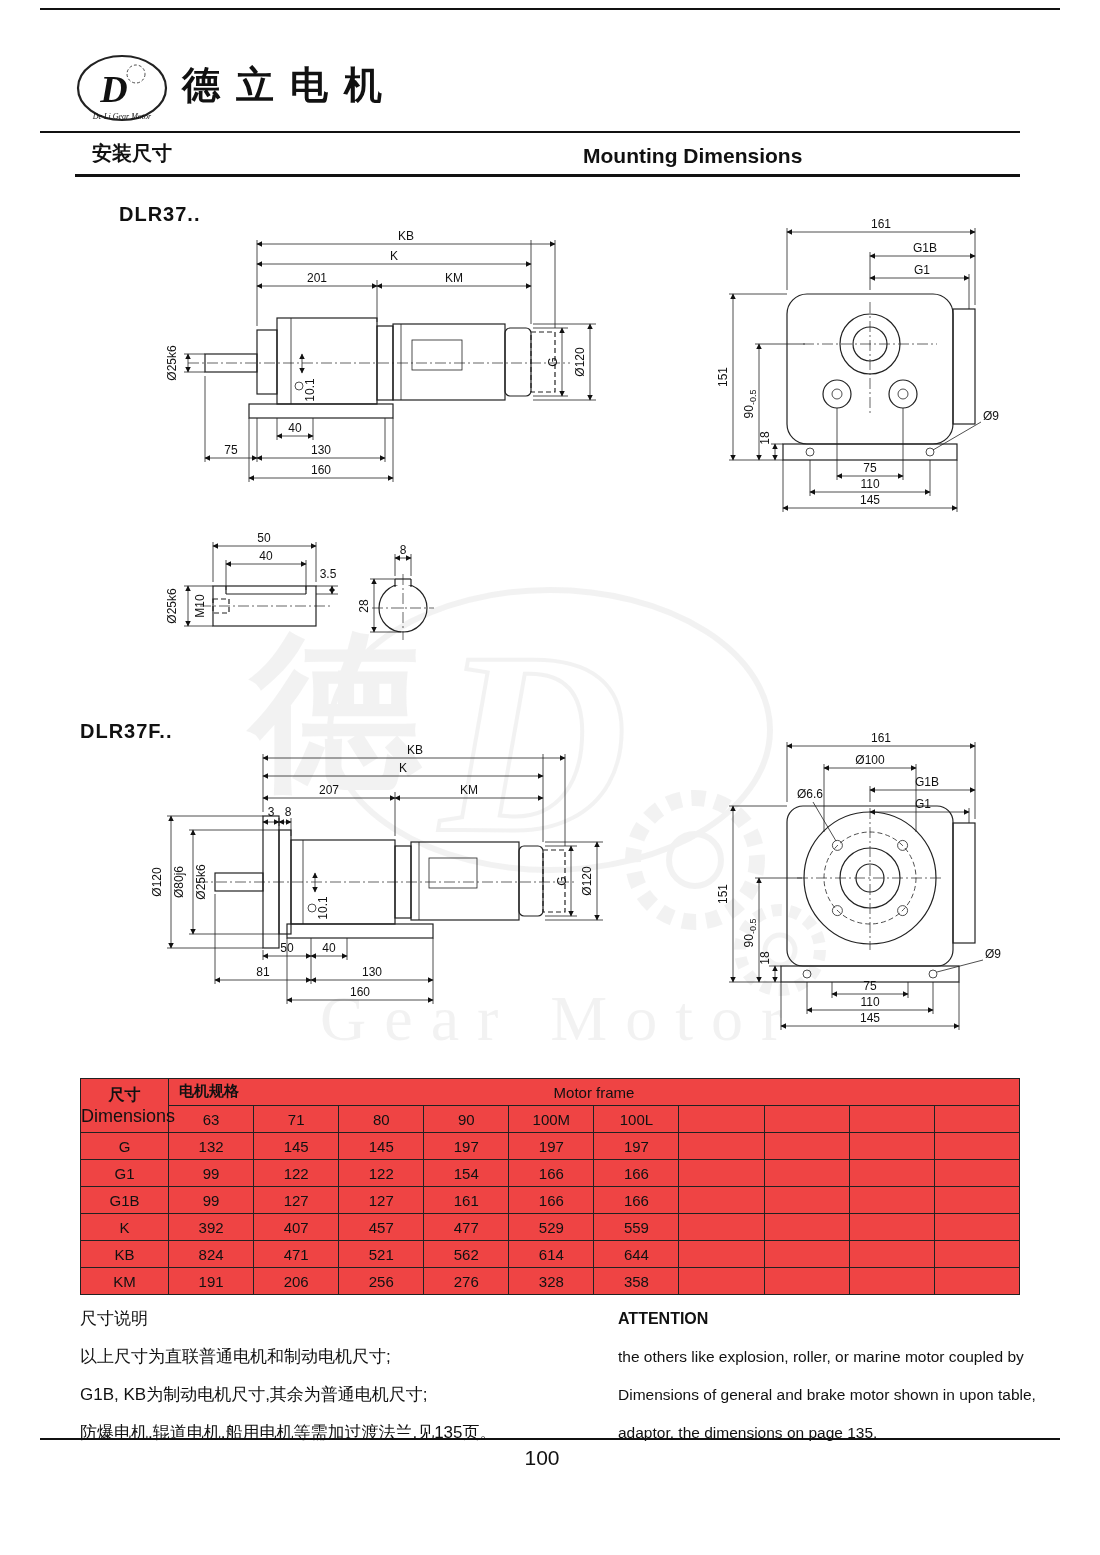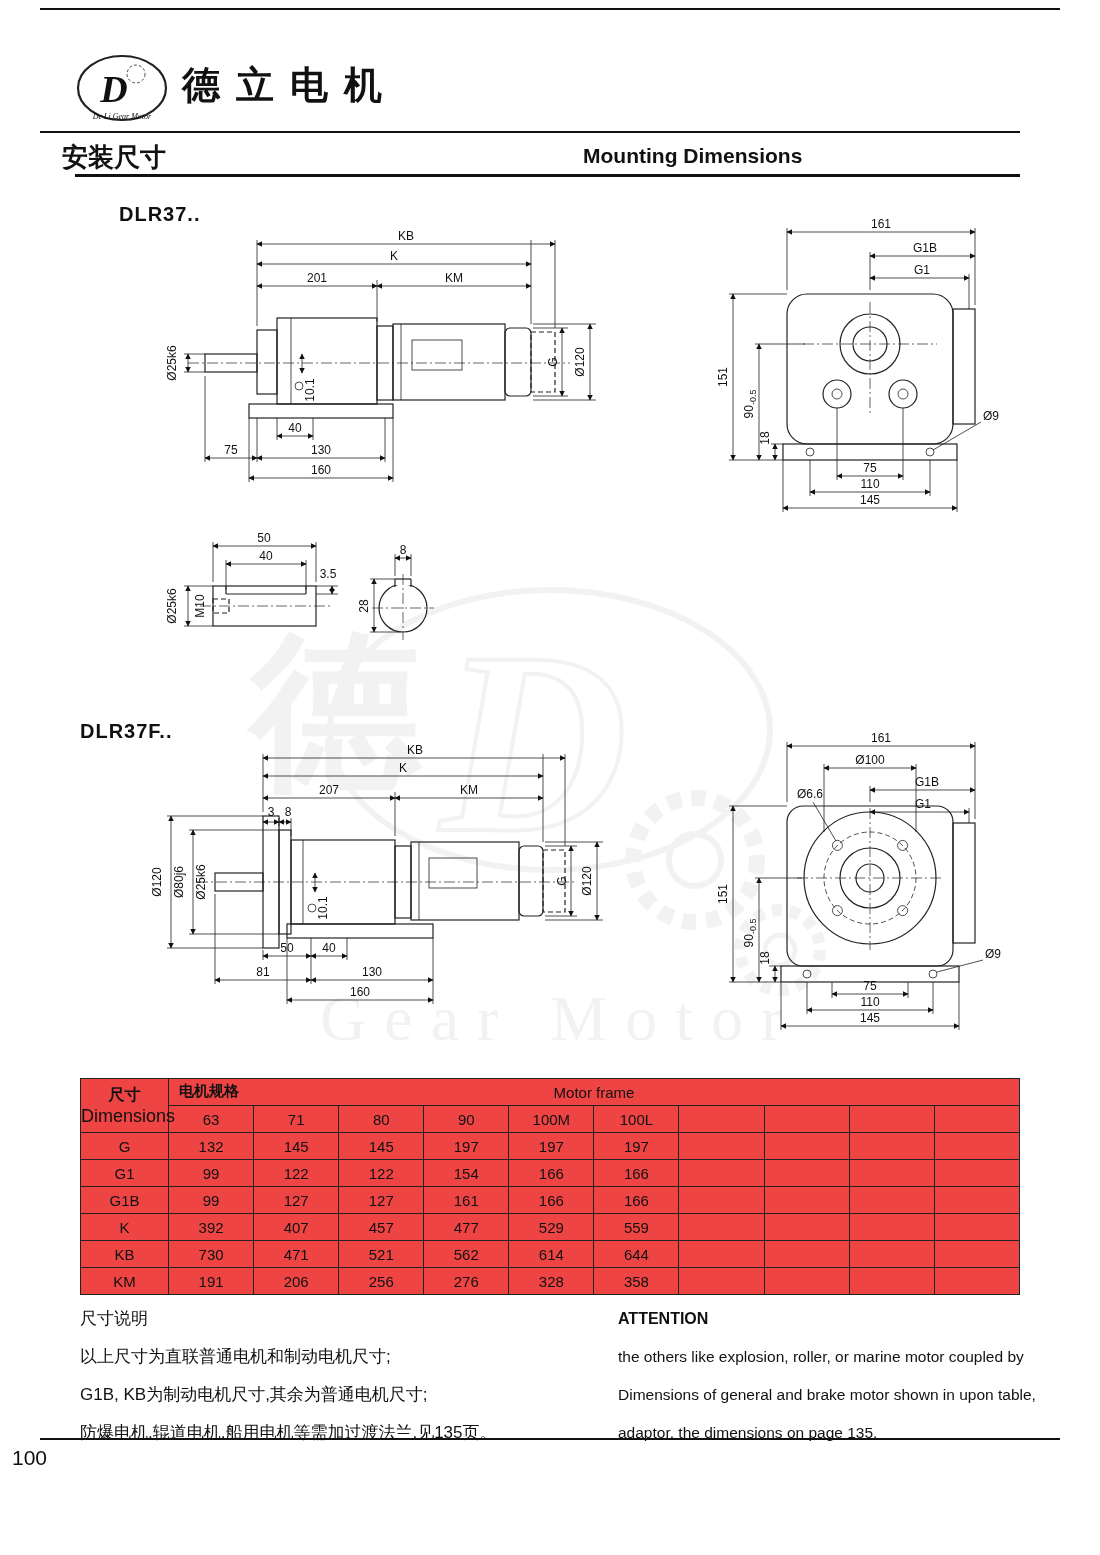--- a/index.html
+++ b/index.html
@@ -3,21 +3,21 @@
 <meta charset="utf-8">
 <style>
   html,body{margin:0;padding:0;background:#e8e8e8;}
   .page{position:relative;width:1100px;height:1555px;background:#fff;margin:0 auto;
         font-family:"Liberation Sans",sans-serif;color:#111;overflow:hidden;}
   .abs{position:absolute;}
   .rule{position:absolute;background:#111;}
   
   .company{position:absolute;left:182px;top:60px;font-size:38px;font-weight:bold;
            letter-spacing:16px;font-family:Liberation Sans, sans-serif;}
-  .sec-cn{position:absolute;left:62px;top:140px;font-size:26px;font-weight:bold;}
+  .sec-cn{position:absolute;left:92px;top:140px;font-size:20px;font-weight:bold;}
   .sec-en{position:absolute;left:583px;top:144px;font-size:21px;font-weight:bold;}
   .model{position:absolute;font-size:20px;font-weight:bold;letter-spacing:1px;}
   
   svg.drw{position:absolute;z-index:2;overflow:visible;}
   .s{fill:none;stroke:#222;stroke-width:1.2px;}
   .thin{fill:none;stroke:#222;stroke-width:0.8px;}
   .cl{fill:none;stroke:#222;stroke-width:0.7px;stroke-dasharray:11 3 2 3;}
   .d{fill:none;stroke:#222;stroke-width:0.8px;}
   .dsh{stroke-dasharray:5 3;}
   .dt{font:12px "Liberation Sans",sans-serif;fill:#111;}
@@ -30,21 +30,21 @@
   .dimhead .cn{font-size:16px;font-weight:bold;}
   .dimhead .en{font-size:18px;}
   .spec{position:relative;}
   .spec .spec-cn{position:absolute;left:10px;top:3px;font-weight:bold;font-size:15px;}
   .spec .spec-en{font-size:15px;}
   
   .notes-cn{position:absolute;left:80px;top:1300px;width:500px;font-size:17px;line-height:38px;z-index:3;}
   .notes-en{position:absolute;left:618px;top:1300px;width:430px;font-size:15.5px;line-height:38px;z-index:3;}
   .notes-en .t{font-weight:bold;font-size:16px;}
   
-  .pageno{position:absolute;left:12px;top:1446px;width:1084px;text-align:left;font-size:21px;z-index:3;}
+  .pageno{position:absolute;left:0;top:1446px;width:1084px;text-align:center;font-size:21px;z-index:3;}
   
   .wm{position:absolute;left:210px;top:560px;width:660px;height:540px;opacity:0.09;z-index:1;}
 </style>
 </head>
 <body>
 
 <div class="page">
 
   <div class="rule" style="left:40px;top:8px;width:1020px;height:2px;"></div>
   <div class="rule" style="left:40px;top:131px;width:980px;height:2px;"></div>
@@ -482,21 +482,21 @@
       <td>477</td>
       <td>529</td>
       <td>559</td>
       <td></td>
       <td></td>
       <td></td>
       <td></td>
     </tr>
     <tr>
       <td class="hd">KB</td>
-      <td>730</td>
+      <td>824</td>
       <td>471</td>
       <td>521</td>
       <td>562</td>
       <td>614</td>
       <td>644</td>
       <td></td>
       <td></td>
       <td></td>
       <td></td>
     </tr>

